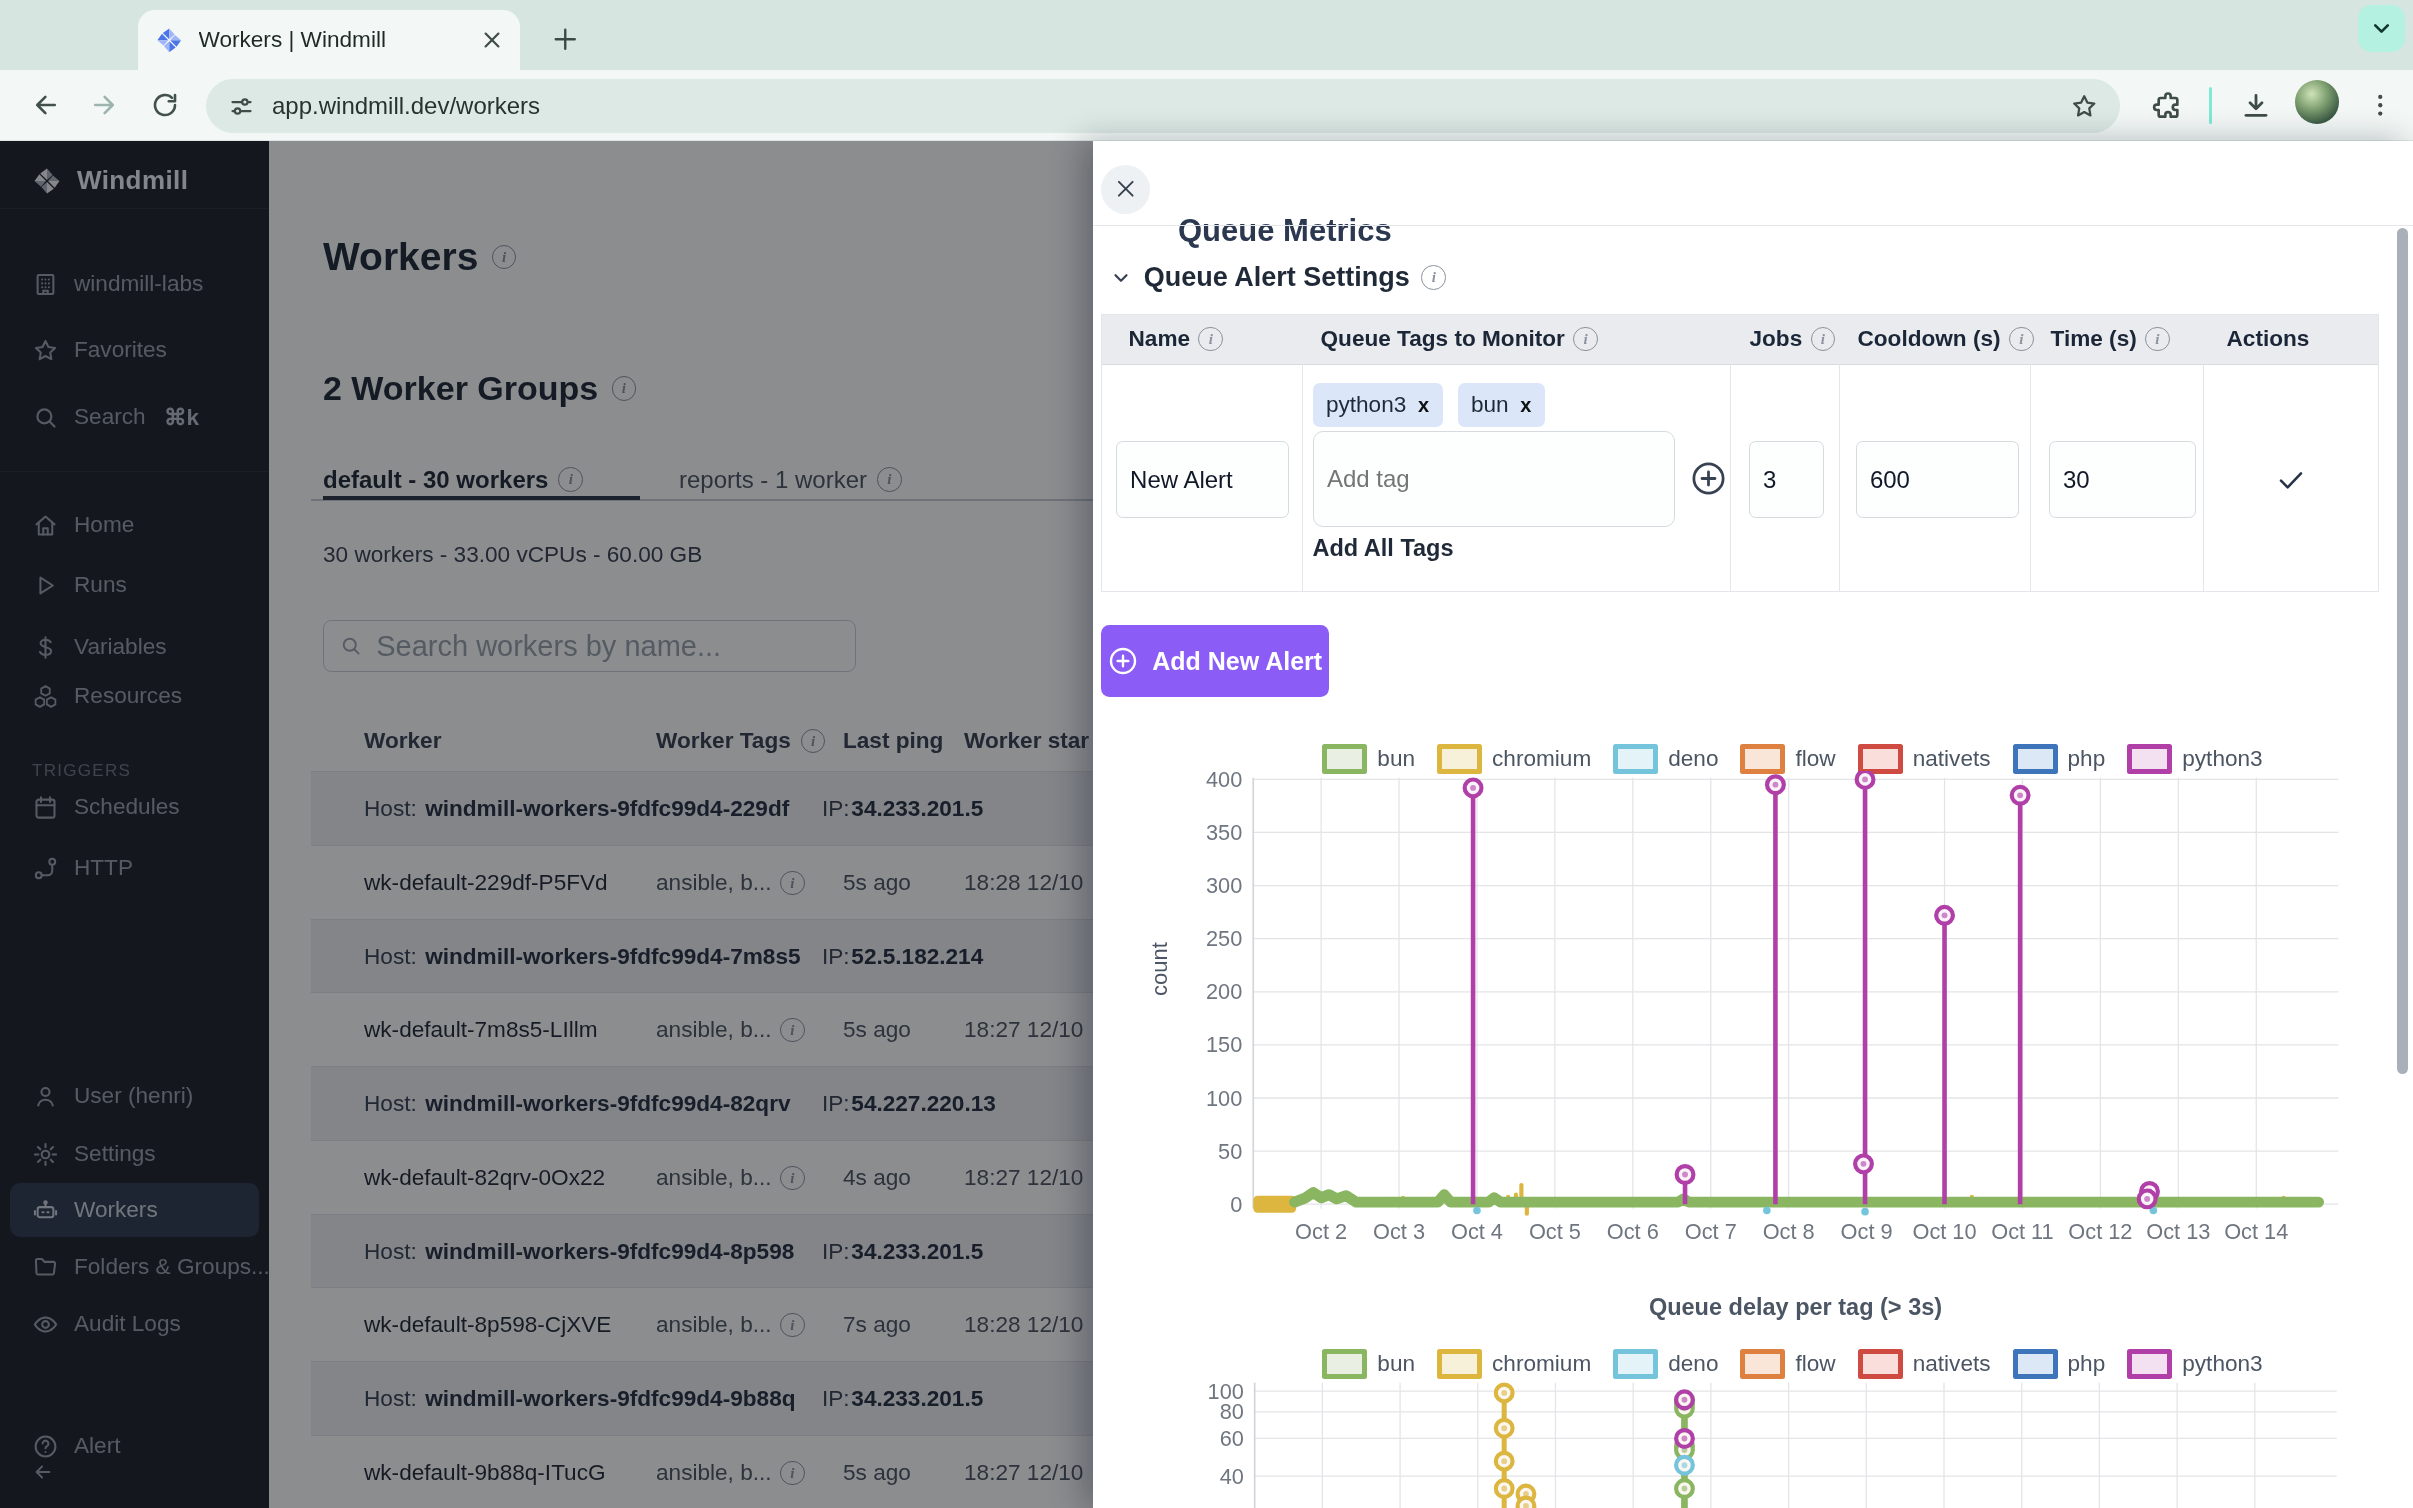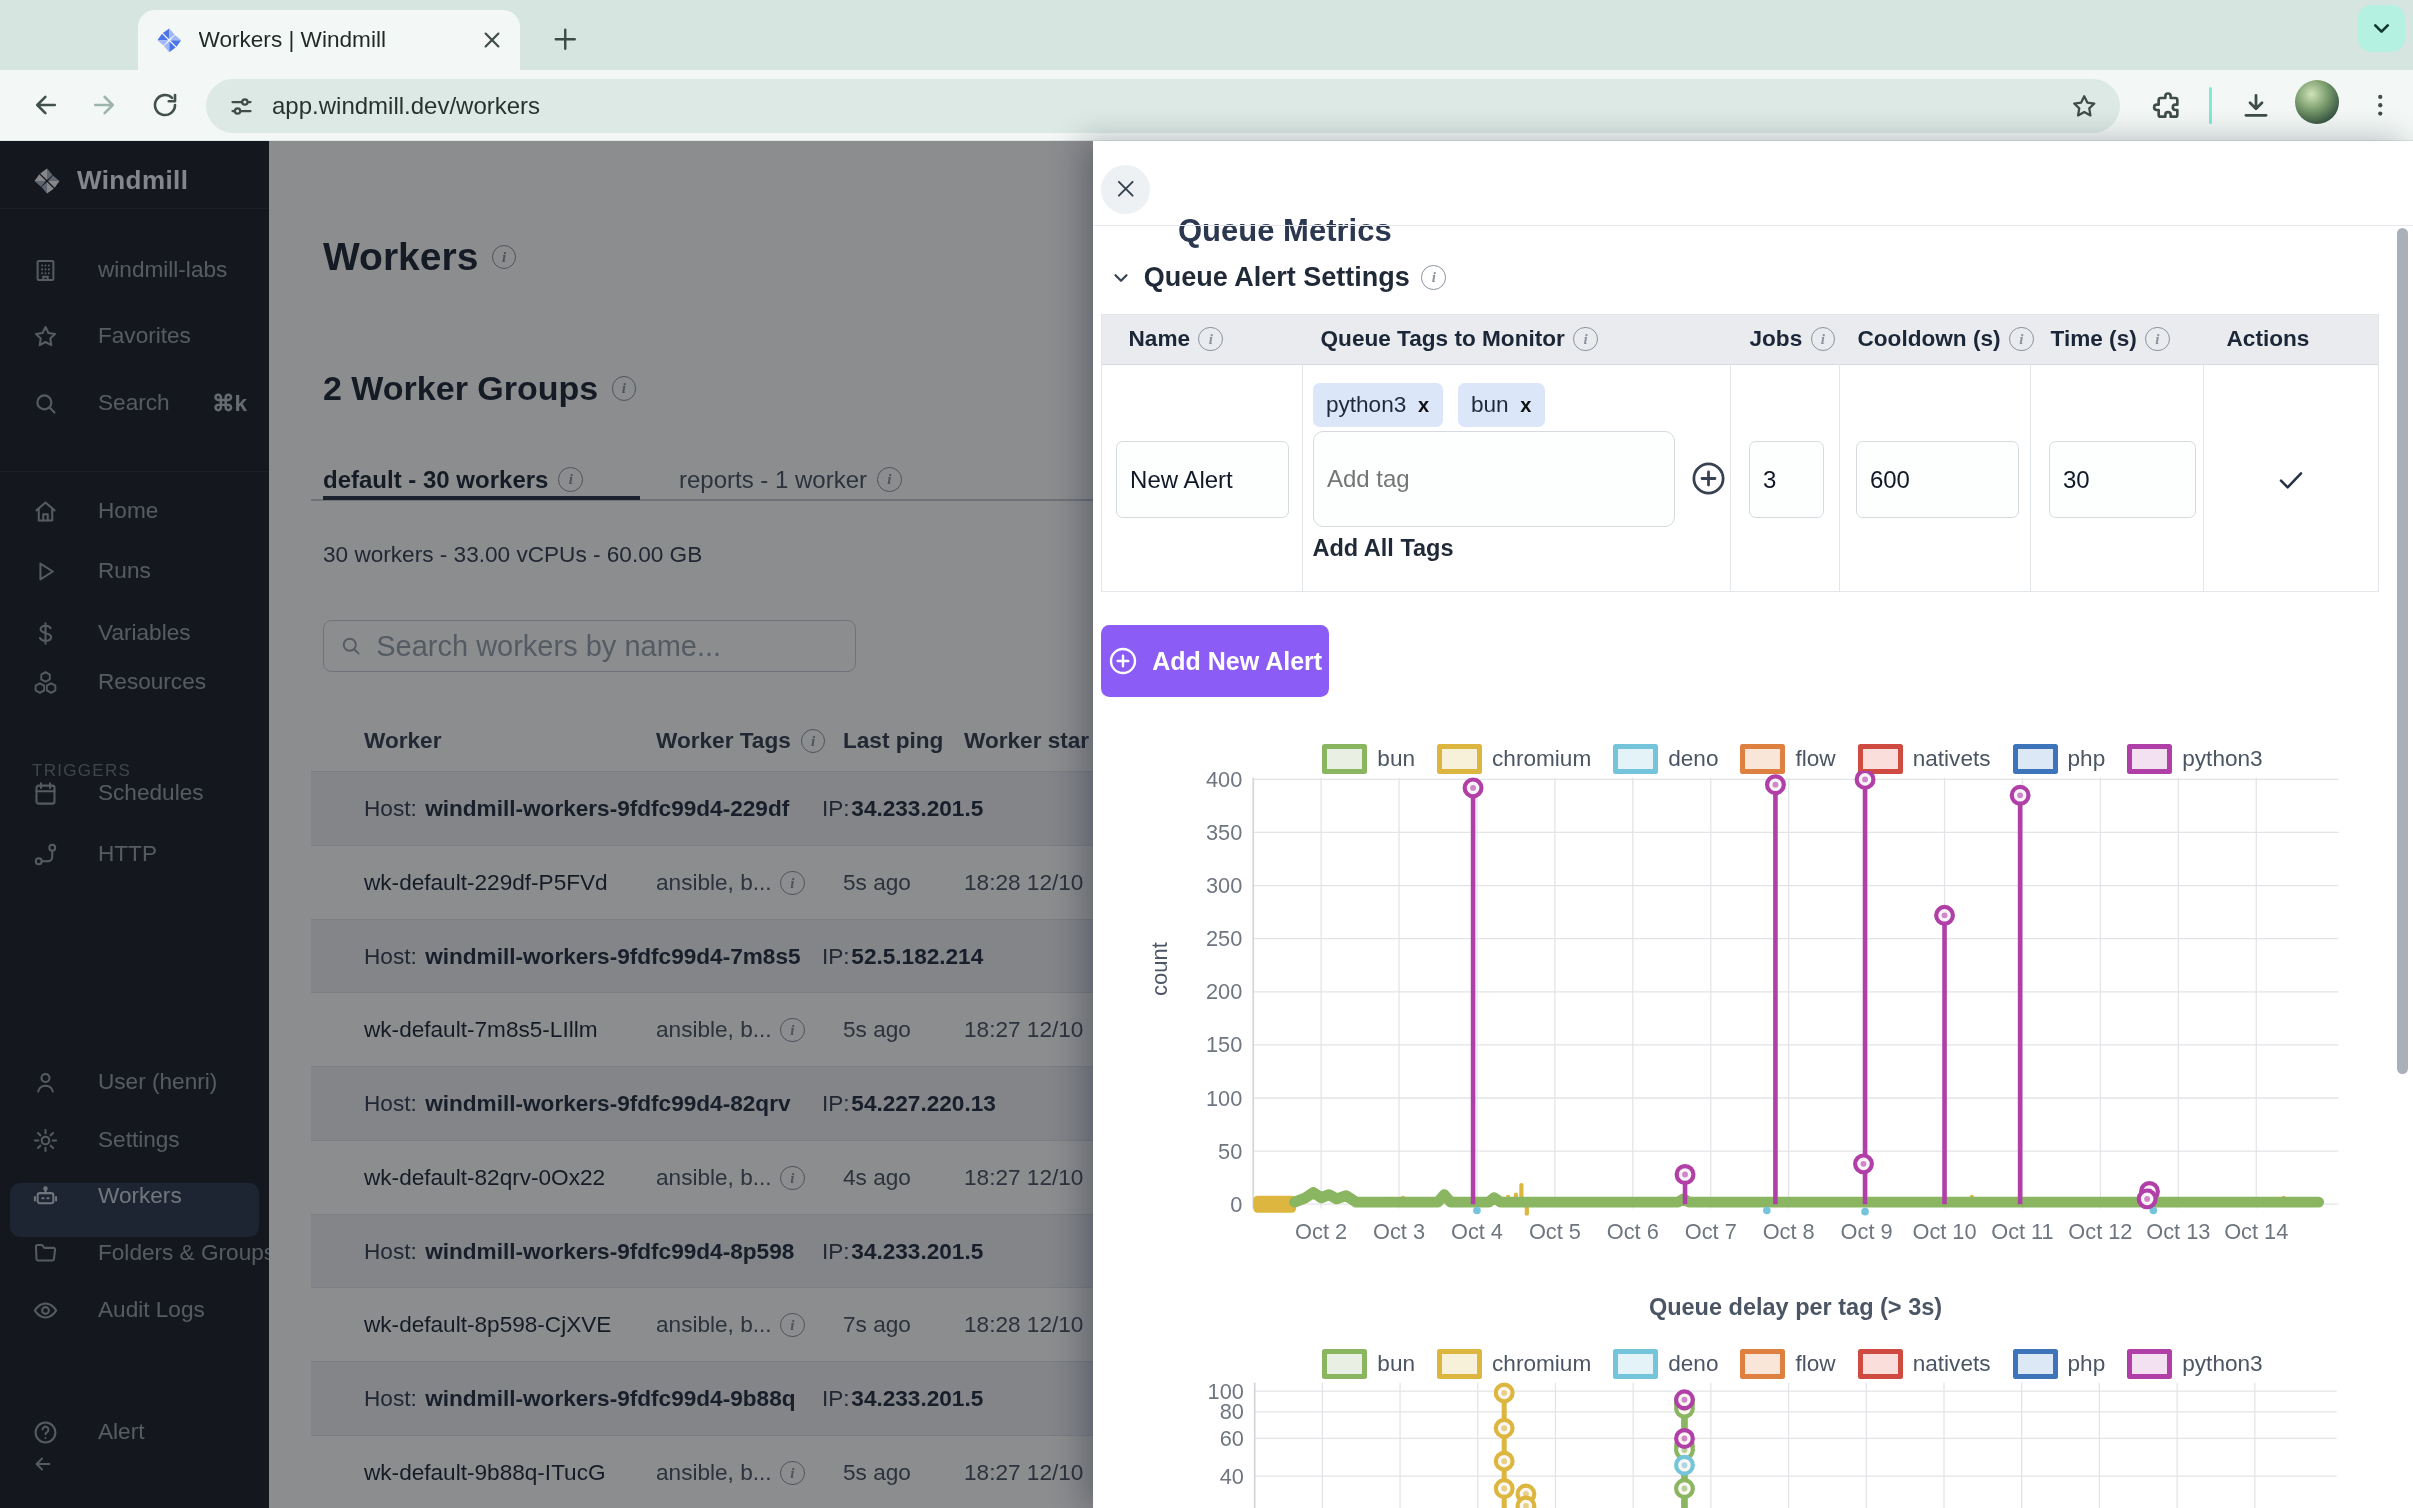--- a/index.html
+++ b/index.html
@@ -19,21 +19,21 @@
   .navic{position:absolute;top:11.7px;width:47px;height:47px;color:#42514c;display:flex;align-items:center;justify-content:center;}
   .navic.dis{color:#9db3ad;}
   .urlpill{position:absolute;left:206px;top:79px;width:1914px;height:54px;border-radius:27px;background:#dce9e4;
            display:flex;align-items:center;padding:0 22px;box-sizing:border-box;}
   .url-text{font-size:24px;color:#28332f;margin-left:17px;}
   .tealdiv{position:absolute;left:2209px;top:87px;width:3.4px;height:37px;border-radius:1.7px;background:#7fe9d6;}
   .avatar{position:absolute;left:2295px;top:80px;width:44px;height:44px;border-radius:50%;
           background:radial-gradient(circle at 38% 32%,#cfe3b8 0%,#7fa071 38%,#33523f 78%,#1f3328 100%);}
   
   .sidebar{position:absolute;left:0;top:141px;width:269px;height:1368px;background:#1d222b;z-index:1;}
-  .sb-row{position:absolute;left:0;width:269px;height:54px;display:flex;color:#99a1ac;font-size:22.6px;gap:24px;}
+  .sb-row{position:absolute;left:0;width:269px;height:54px;display:flex;align-items:center;color:#99a1ac;font-size:22.6px;}
   .sb-row .ic{margin-left:32px;width:27px;height:27px;flex:none;}
   .sb-row .lbl{margin-left:15px;white-space:nowrap;}
   .sb-row.sel{left:10px;width:249px;background:#2d3b4f;border-radius:10px;color:#ccd4de;}
   .sb-row.sel .ic{margin-left:22px;}
   .sb-logo{position:absolute;left:0;top:12.6px;width:289px;height:54px;display:flex;align-items:center;color:#eef1f5;}
   .sb-logo .lbl{margin-left:15px;font-size:26px;font-weight:bold;letter-spacing:0.4px;}
   .sb-div{position:absolute;left:0;width:269px;height:0.8px;background:#2b313c;}
   .sb-cap{position:absolute;left:32px;font-size:17px;letter-spacing:1.3px;color:#6e7681;}
   .kbd{margin-left:18.4px;font-weight:bold;color:#b7bec9;}
   

